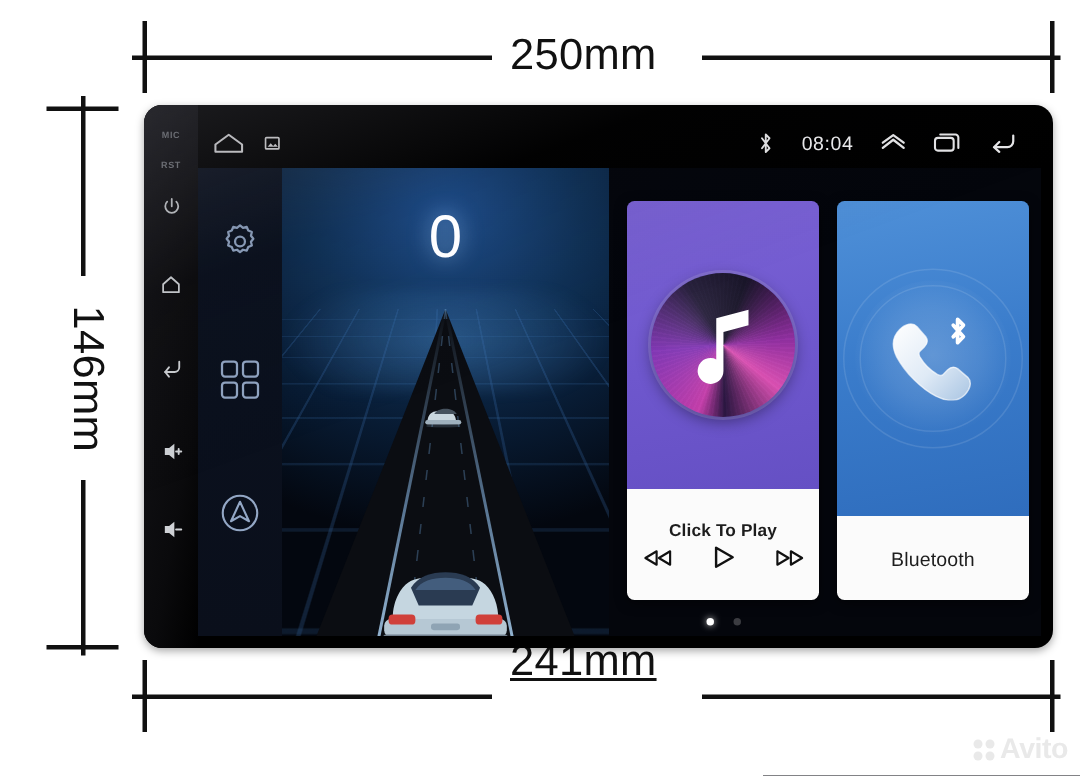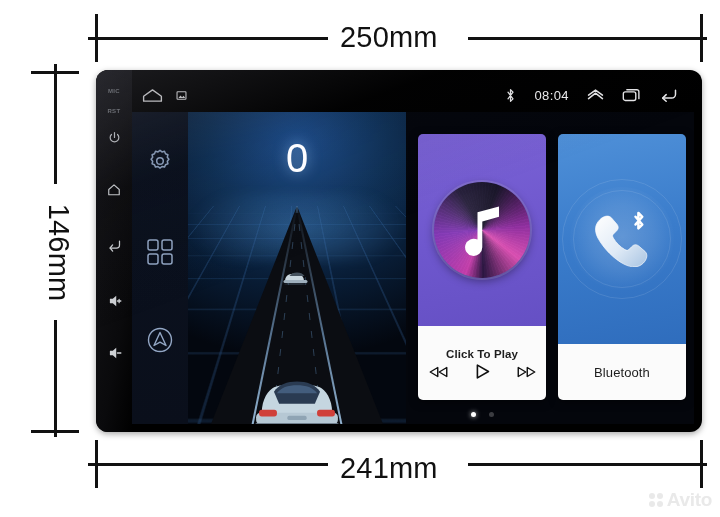--- a/index.html
+++ b/index.html
@@ -230,21 +230,21 @@
   <div class="dim-tick-v" style="left:95px;top:14px;height:48px;"></div>
   <div class="dim-tick-v" style="left:700px;top:14px;height:48px;"></div>
   <div class="dim-line-h" style="left:88px;top:37px;width:240px;"></div>
   <div class="dim-line-h" style="left:468px;top:37px;width:239px;"></div>
   <div class="dim-label" style="left:340px;top:21px;">250mm</div>
 
   <div class="dim-tick-v" style="left:95px;top:440px;height:48px;"></div>
   <div class="dim-tick-v" style="left:700px;top:440px;height:48px;"></div>
   <div class="dim-line-h" style="left:88px;top:463px;width:240px;"></div>
   <div class="dim-line-h" style="left:468px;top:463px;width:239px;"></div>
-  <div class="dim-label" style="left:340px;top:452px;">241mm</div>
+  <div class="dim-label" style="left:340px;top:425px;text-decoration:underline;">241mm</div>
 
   <div class="dim-tick-h" style="left:31px;top:71px;width:48px;"></div>
   <div class="dim-tick-h" style="left:31px;top:430px;width:48px;"></div>
   <div class="dim-line-v" style="left:54px;top:64px;width:3px;height:120px;"></div>
   <div class="dim-line-v" style="left:54px;top:320px;width:3px;height:117px;"></div>
   <div class="dim-label dim-label-v" style="left:-4px;top:236px;width:124px;text-align:center;">146mm</div>
 
   <div class="device">
 
     <div class="keyrail">

